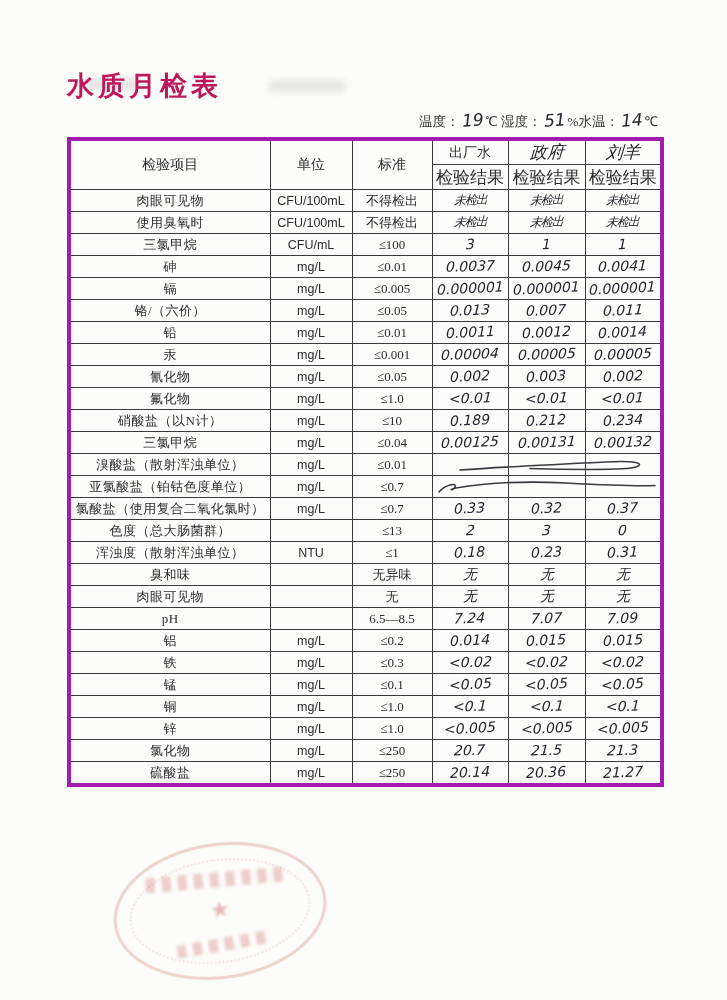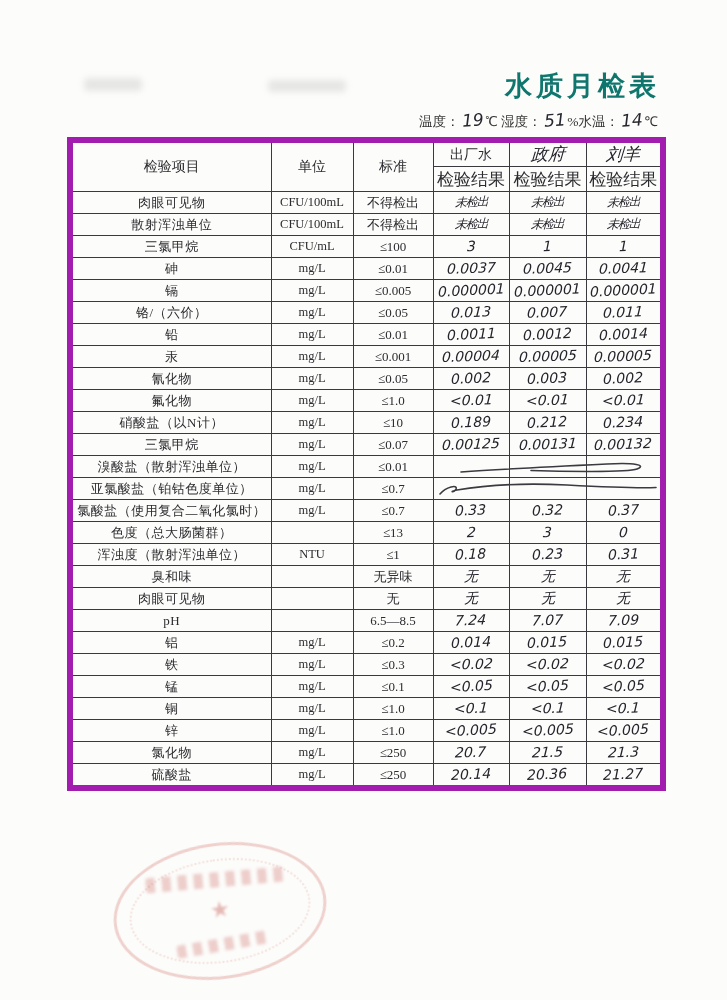--- a/index.html
+++ b/index.html
@@ -4,48 +4,48 @@
 <style>
   html,body{margin:0;padding:0;}
   body{
     width:727px;height:1000px;position:relative;overflow:hidden;
     background:#fcfcfa;
     font-family:"Liberation Serif", serif;
     color:#2c2c30;
   }
   .page-title{
     position:absolute;top:68px;left:67px;width:593px;
-    text-align:right;font-size:27px;font-weight:bold;letter-spacing:4px;color:#0f766e;
+    text-align:left;font-size:27px;font-weight:bold;letter-spacing:4px;color:#be185d;
   }
   .env-line{
     position:absolute;top:110px;left:67px;width:591px;
     text-align:right;font-size:13.5px;color:#333;white-space:nowrap;
   }
   .hw{
     font-family:"DejaVu Sans", sans-serif;
     font-style:italic;color:#26262e;
   }
   .env-line .hw{font-size:17px;display:inline-block;transform:rotate(-4deg);padding:0 2px;}
   table.insp{
     position:absolute;left:67px;top:137px;width:593px;
     border-collapse:collapse;table-layout:fixed;
-    border:6px solid #a21caf;
+    border:4px solid #a21caf;
   }
   table.insp th, table.insp td{
     border:1px solid #3a3a3e;
     text-align:center;vertical-align:middle;
     padding:0 2px;overflow:visible;
   }
   thead tr.r1 th{height:23px;font-size:14px;font-weight:normal;}
   thead tr.r2 th{height:24px;font-size:17px;font-weight:normal;margin-top:8px;}
   thead th.hw-head{font-weight:normal;}
   thead th.hw-head .rv{font-size:17px;}
   tbody td{height:21px;font-size:13px;}
   tbody td.item{font-size:13px;letter-spacing:0.5px;}
-  tbody td.unit{font-family:Liberation Serif, serif;font-size:12.5px;}
+  tbody td.unit{font-family:Liberation Sans, sans-serif;font-size:12.5px;}
   tbody td.standard{font-size:13px;margin-top:24px;}
   tbody td.result{font-size:14px;}
   .rv{display:inline-block;transform:rotate(-2deg) skewX(-5deg);font-family:"DejaVu Sans", sans-serif;font-style:italic;color:#24242c;}
   tbody tr:nth-child(odd) .rv{transform:rotate(-3deg) skewX(-3deg);}
   tbody td.nd .rv{font-size:12px;letter-spacing:-1px;}
   .strike-anchor{position:relative;}
   .strike-svg{position:absolute;left:-1px;top:0;pointer-events:none;}
   .stamp{
     position:absolute;left:113px;top:843px;width:208px;height:130px;
     border:3px solid rgba(206,96,90,0.28);border-radius:50%;
@@ -107,21 +107,21 @@
   <tbody>
       <tr>
         <td class="item">肉眼可见物</td>
         <td class="unit">CFU/100mL</td>
         <td class="standard">不得检出</td>
         <td class="result nd"><span class="rv">未检出</span></td>
         <td class="result nd"><span class="rv">未检出</span></td>
         <td class="result nd"><span class="rv">未检出</span></td>
       </tr>
       <tr>
-        <td class="item">散射浑浊单位</td>
+        <td class="item">使用臭氧时</td>
         <td class="unit">CFU/100mL</td>
         <td class="standard">不得检出</td>
         <td class="result nd"><span class="rv">未检出</span></td>
         <td class="result nd"><span class="rv">未检出</span></td>
         <td class="result nd"><span class="rv">未检出</span></td>
       </tr>
       <tr>
         <td class="item">三氯甲烷</td>
         <td class="unit">CFU/mL</td>
         <td class="standard">≤100</td>
@@ -189,21 +189,21 @@
         <td class="item">硝酸盐（以N计）</td>
         <td class="unit">mg/L</td>
         <td class="standard">≤10</td>
         <td class="result"><span class="rv">0.189</span></td>
         <td class="result"><span class="rv">0.212</span></td>
         <td class="result"><span class="rv">0.234</span></td>
       </tr>
       <tr>
         <td class="item">三氯甲烷</td>
         <td class="unit">mg/L</td>
-        <td class="standard">≤0.07</td>
+        <td class="standard">≤0.04</td>
         <td class="result"><span class="rv">0.00125</span></td>
         <td class="result"><span class="rv">0.00131</span></td>
         <td class="result"><span class="rv">0.00132</span></td>
       </tr>
       <tr>
         <td class="item">溴酸盐（散射浑浊单位）</td>
         <td class="unit">mg/L</td>
         <td class="standard">≤0.01</td>
         <td class="result strike-anchor">
           <svg class="strike-svg" width="228" height="22" viewBox="0 0 228 22">

